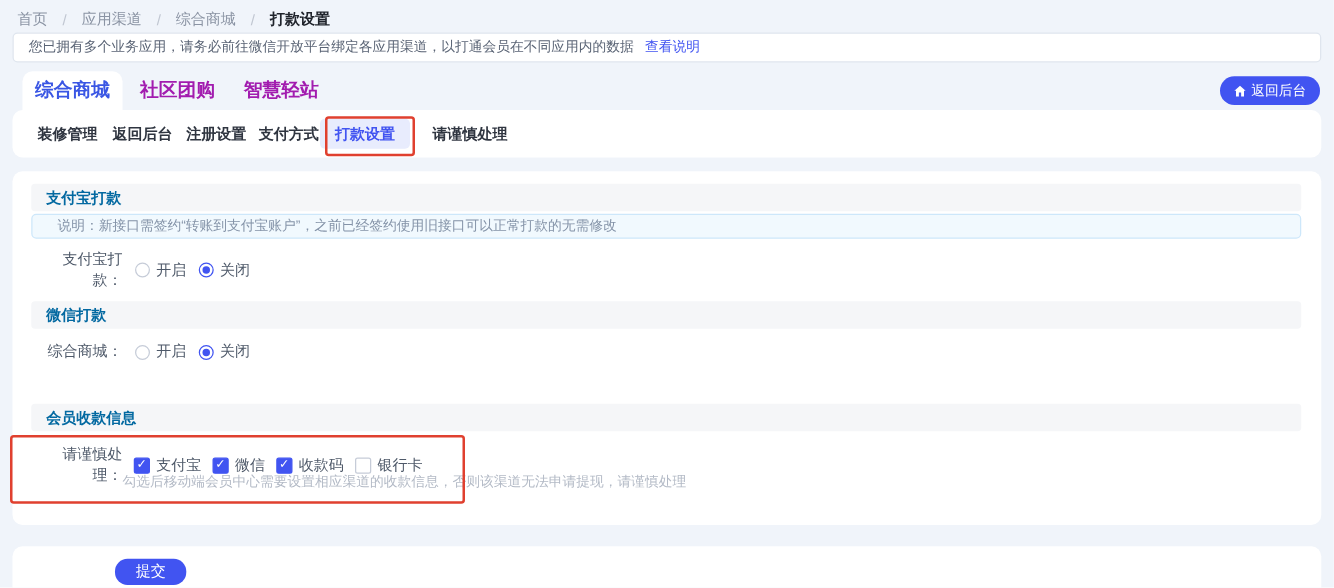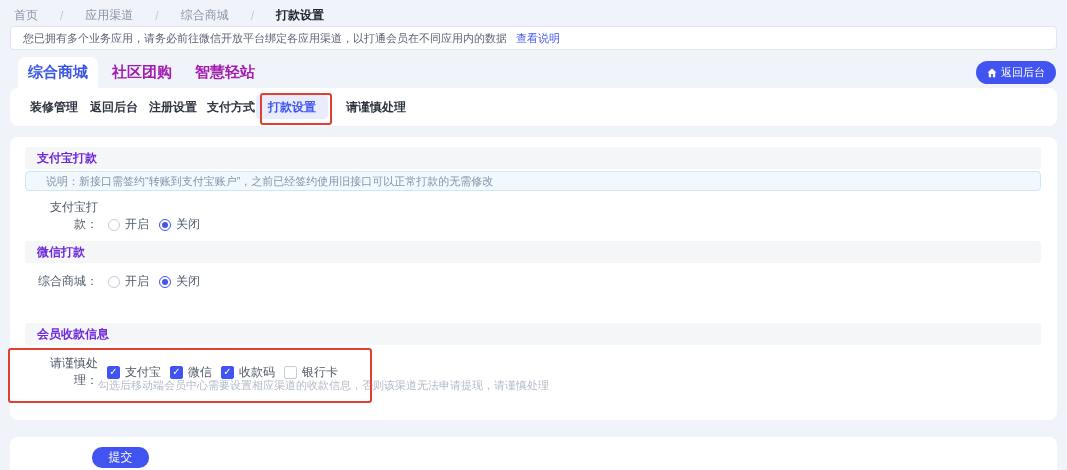--- a/index.html
+++ b/index.html
@@ -5,21 +5,21 @@
   * { margin:0; padding:0; box-sizing:border-box; }
   html,body { width:1067px; height:470px; }
   body {
     position:relative;
     background:#f0f4fa;
     font-family:"Liberation Sans","DejaVu Sans",sans-serif;
     color:#333;
     overflow:hidden;
   }
   
-  .breadcrumb { position:absolute; left:14px; top:7px; font-size:12px; color:#8a93a3; display:flex; gap:22px; align-items:center; }
+  .breadcrumb { position:absolute; left:14px; top:7px; font-size:12px; color:#8a93a3; display:flex; gap:12px; align-items:center; }
   .breadcrumb .sep { color:#c0c6d1; }
   .breadcrumb .crumb { cursor:pointer; }
   .breadcrumb .current { color:#20242c; font-weight:bold; }
   
   .notice {
     position:absolute; left:10px; top:26px; width:1047px; height:24px;
     background:#ffffff; border:1px solid #dfe5ee; border-radius:4px;
     font-size:11px; color:#5a6475; line-height:22px; padding-left:12px;
     white-space:nowrap; overflow:hidden;
   }
@@ -58,21 +58,21 @@
   .sub-tab.s1 { left:12px; }
   .sub-tab.s2 { left:72px; }
   .sub-tab.s3 { left:131px; }
   .sub-tab.s4 { left:189px; }
   .sub-tab.active { left:246px; width:72px; background:#e8ecfd; color:#4154f1; }
   .sub-tab.s6 { left:328px; }
   
   .section-bar {
     position:absolute; left:15px; width:1016px; height:22px;
     background:#f5f6f8; border-radius:3px;
-    font-size:12px; font-weight:bold; color:#6d28d9; line-height:22px; padding-left:12px;
+    font-size:12px; font-weight:bold; color:#0369a1; line-height:22px; padding-left:12px;
   }
   .tip {
     position:absolute; left:15px; width:1016px; height:20px;
     background:#f1f9fe; border:1px solid #cde7fa; border-radius:4px;
     font-size:11px; color:#8493a8; line-height:18px; padding-left:20px;
     white-space:nowrap; overflow:hidden;
   }
   .form-row { position:absolute; left:20px; display:flex; align-items:center; font-size:12px; color:#4e5969; }
   .form-label { display:inline-block; width:68px; text-align:right; color:#4e5969; }
   
@@ -144,21 +144,21 @@
   <span class="sub-tab s3">注册设置</span>
   <span class="sub-tab s4">支付方式</span>
   <span class="sub-tab active">打款设置</span>
   <span class="sub-tab s6">请谨慎处理</span>
 </div>
 
 <div class="card card-content">
 
   <div class="section-bar" style="top:10px;">支付宝打款</div>
   <div class="tip" style="top:34px;">说明：新接口需签约“转账到支付宝账户”，之前已经签约使用旧接口可以正常打款的无需修改</div>
-  <div class="form-row" style="top:62px;align-items:flex-end;">
+  <div class="form-row" style="top:62px;">
     <span class="form-label">支付宝打款：</span>
     <span class="radio-opt">
       <span class="radio-dot"></span>
       <span>开启</span>
     </span>
     <span class="radio-opt selected">
       <span class="radio-dot"></span>
       <span>关闭</span>
     </span>
   </div>

